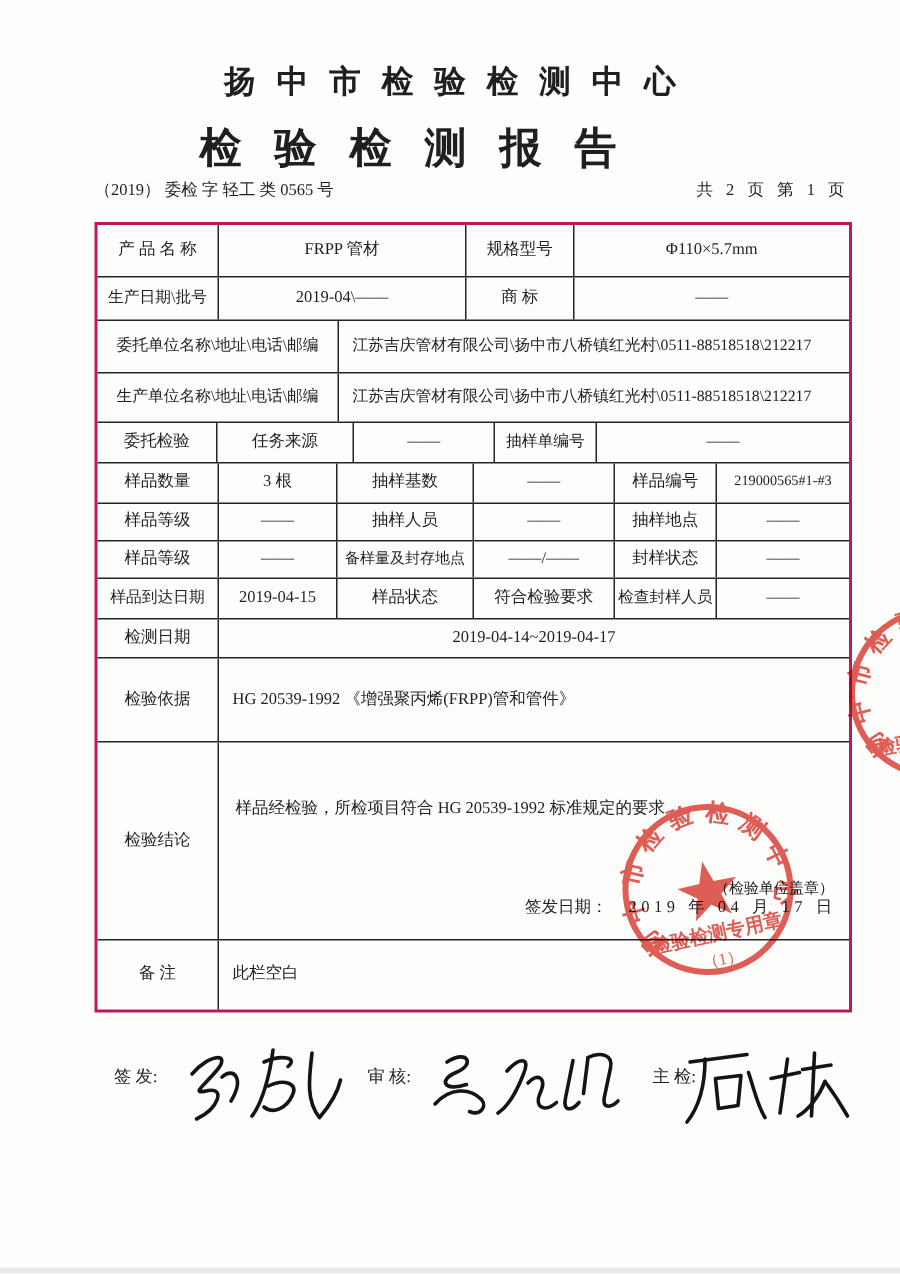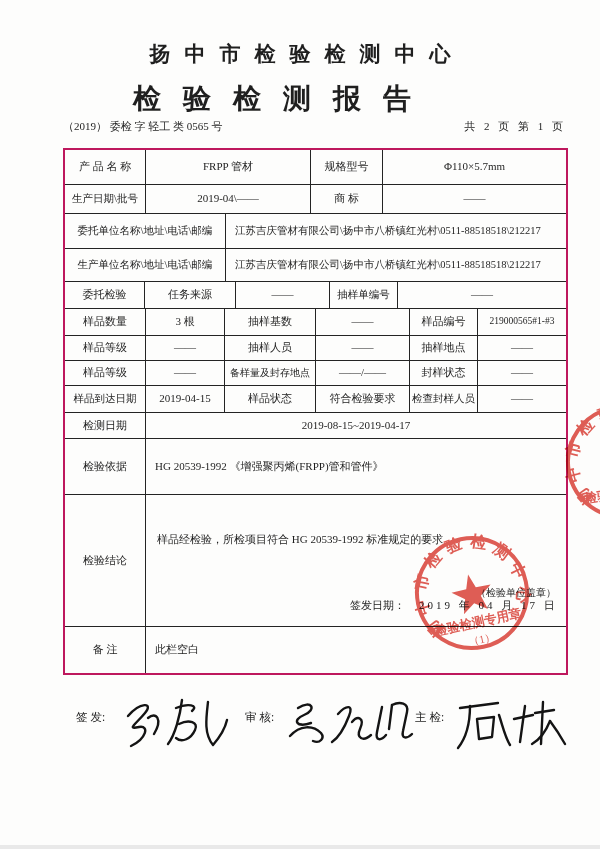--- a/index.html
+++ b/index.html
@@ -137,21 +137,21 @@
       <div class="cell w80 sm">样品到达日期</div>
       <div class="cell w79">2019-04-15</div>
       <div class="cell w91">样品状态</div>
       <div class="cell w94">符合检验要求</div>
       <div class="cell w68 sm">检查封样人员</div>
       <div class="cell fill">——</div>
     </div>
 
     <div class="row" style="height:26px">
       <div class="cell w80">检测日期</div>
-      <div class="cell fill">2019-08-15~2019-04-17</div>
+      <div class="cell fill">2019-04-14~2019-04-17</div>
     </div>
 
     <div class="row" style="height:56px">
       <div class="cell w80">检验依据</div>
       <div class="cell fill left">HG 20539-1992 《增强聚丙烯(FRPP)管和管件》</div>
     </div>
 
     <div class="row" style="height:132px">
       <div class="cell w80">检验结论</div>
       <div class="cell fill concl">
@@ -166,21 +166,21 @@
     <div class="row" style="height:47px">
       <div class="cell w80">备    注</div>
       <div class="cell fill left">此栏空白</div>
     </div>
 
   </div>
 
   <div class="sig-area">
     <span class="sig-label" style="left:76px">签  发:</span>
     <span class="sig-label" style="left:245px">审  核:</span>
-    <span class="sig-label" style="left:415px">主  检:</span>
+    <span class="sig-label" style="left:435px">主  检:</span>
 
     <svg class="sig-svg" style="left:118px;top:2px" width="118" height="64" viewBox="0 0 118 64" aria-label="张轶">
       <path d="M10,24 C22,10 36,10 27,21 C18,32 8,38 21,35 C32,33 28,47 13,54"></path>
       <path d="M30,26 C38,19 45,27 36,42"></path>
       <path d="M58,16 C70,11 81,13 74,19"></path>
       <path d="M64,8 C62,24 57,43 50,52"></path>
       <path d="M61,32 C71,27 81,30 77,38 C73,47 64,51 58,46"></path>
       <path d="M90,10 C88,27 86,42 95,53 C101,46 107,37 109,28"></path>
     </svg>
 

